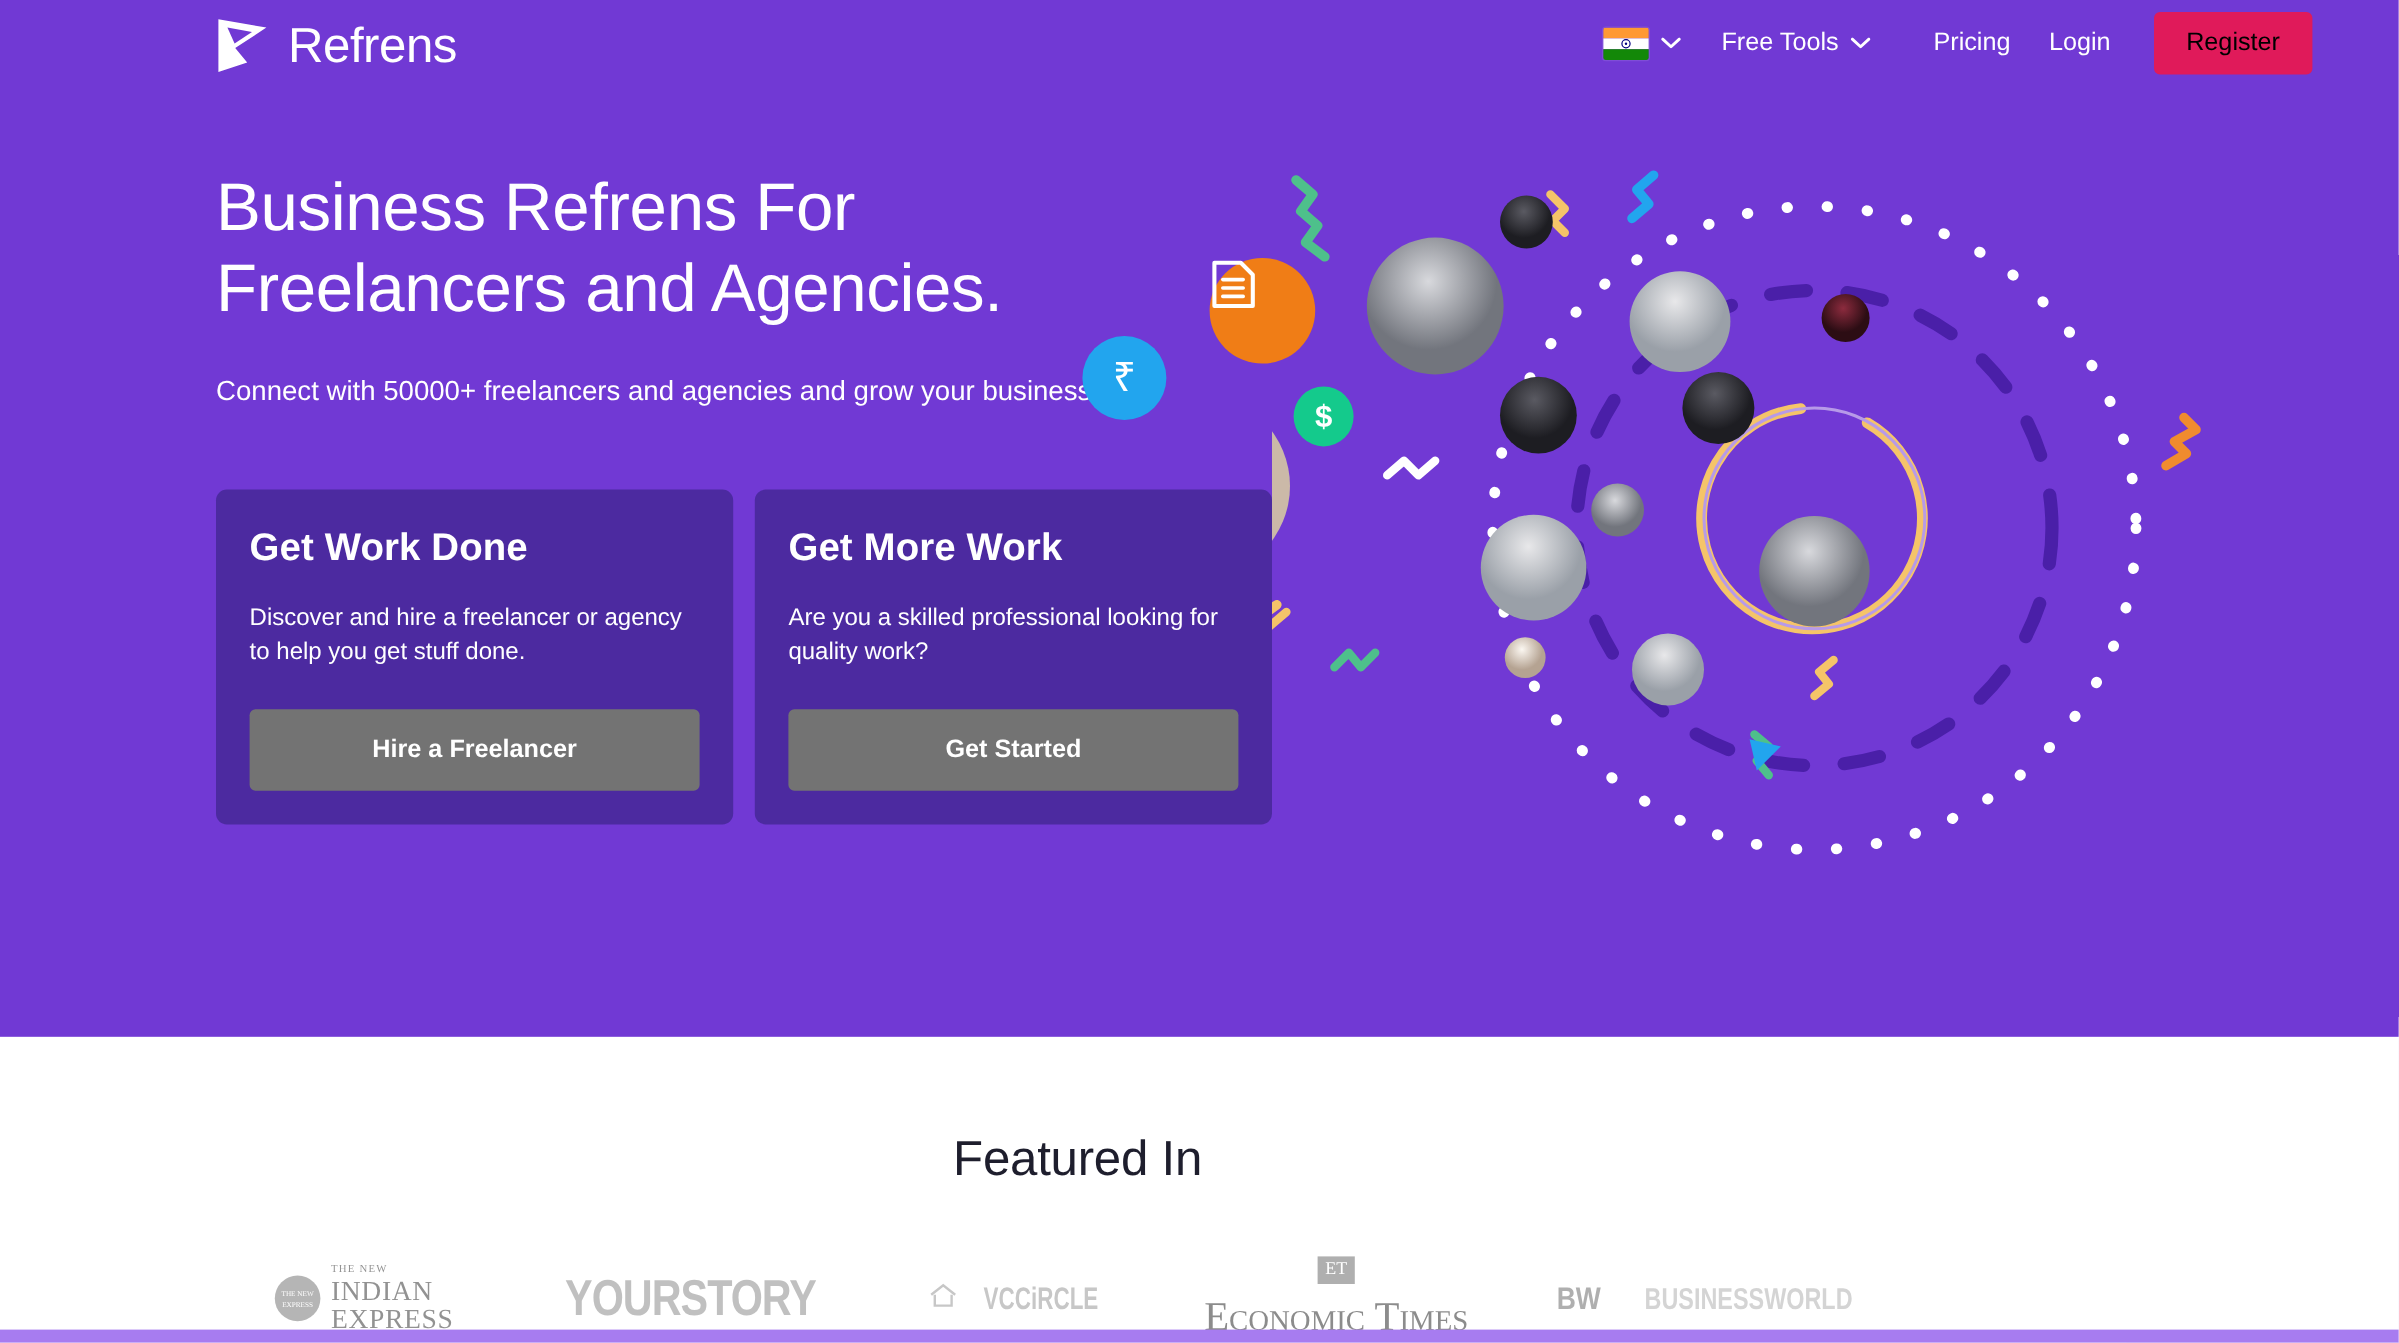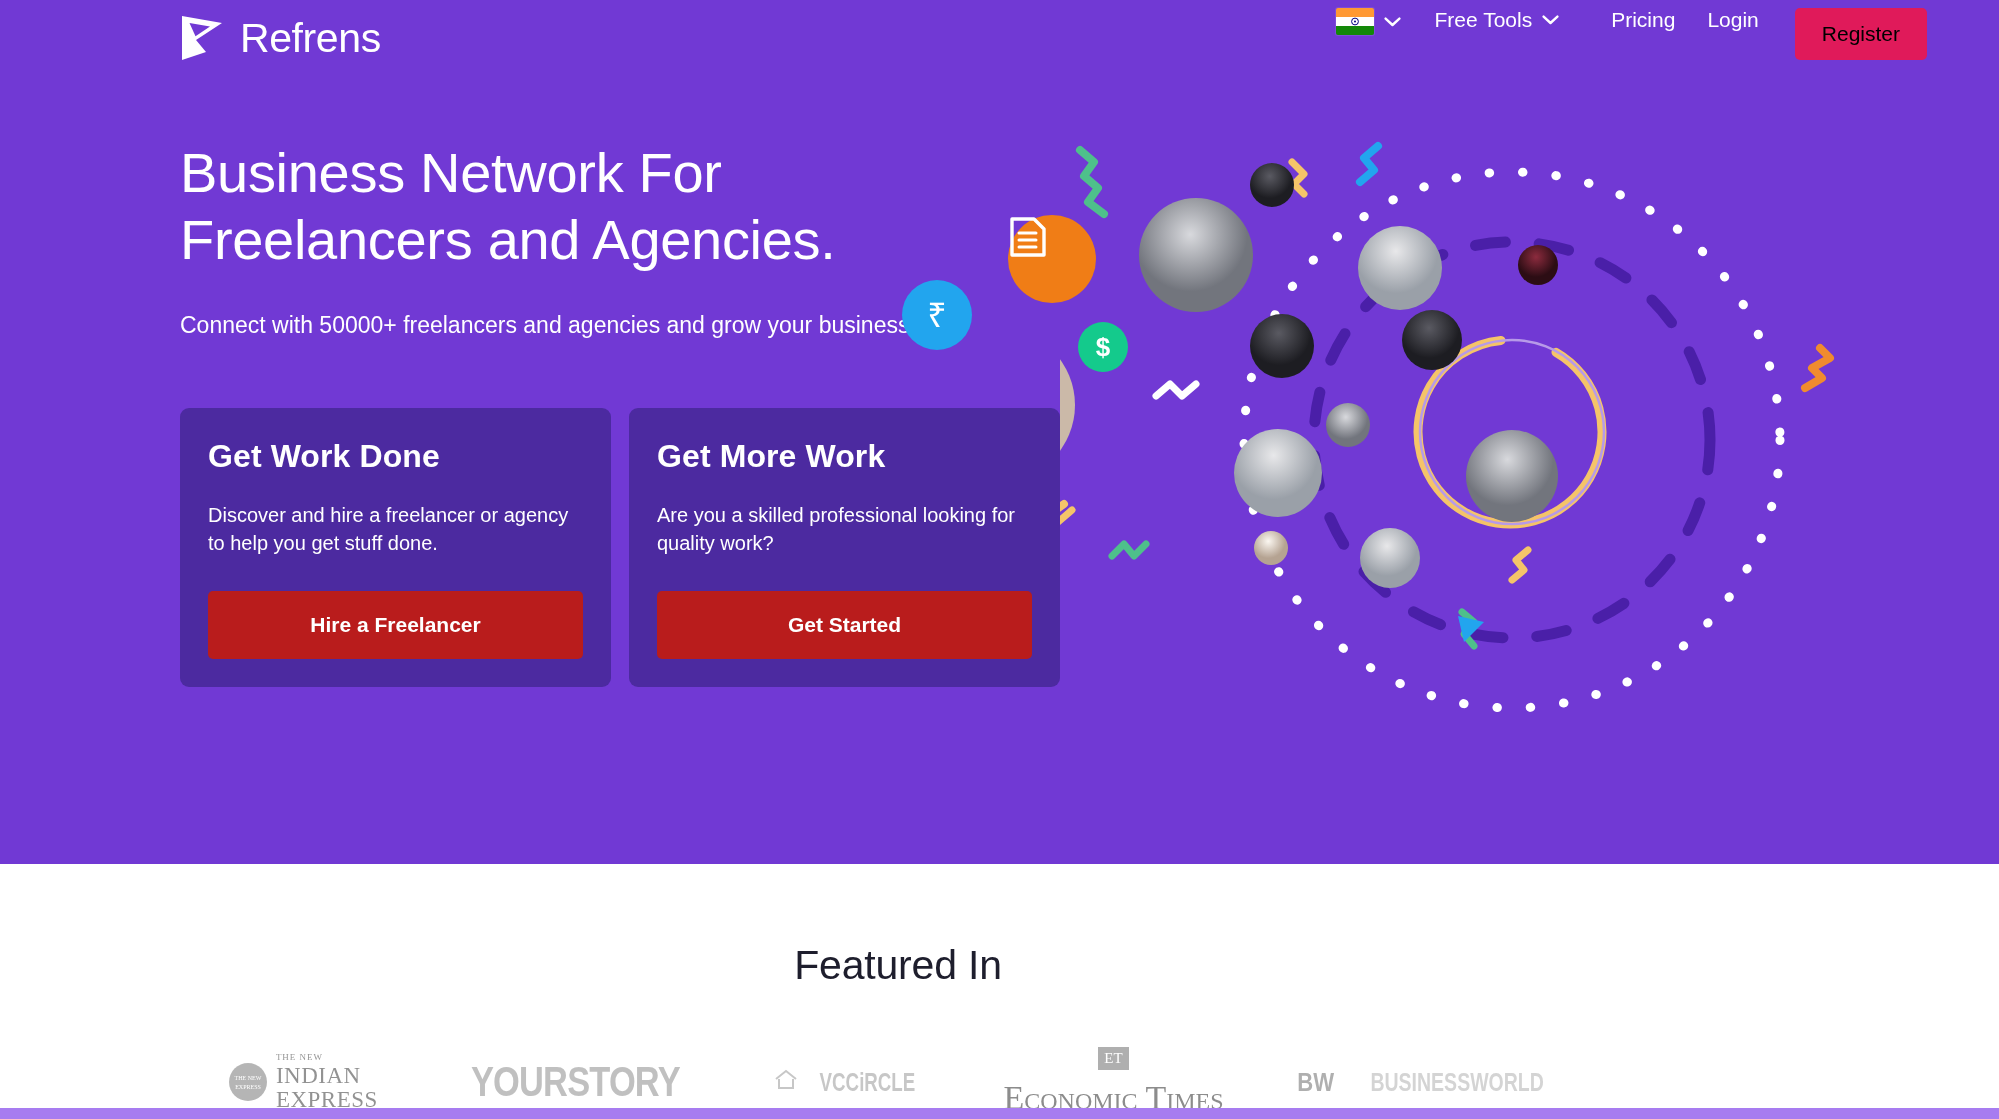--- a/index.html
+++ b/index.html
@@ -29,21 +29,21 @@
     position: absolute; left: 180px; top: 14px;
     display: flex; align-items: center; gap: 14px;
   }
   .brand-mark { width: 46px; height: 48px; display: block; }
   .brand-name {
     color: #ffffff; font-size: 41px; letter-spacing: -0.4px;
     font-weight: 400; line-height: 1;
   }
   .nav-right {
     position: absolute; right: 72px; top: 8px;
-    display: flex; align-items: flex-start; gap: 0;
+    display: flex; align-items: center; gap: 0;
     height: 56px;
   }
   .flag-wrap { display: flex; align-items: center; gap: 10px; margin-right: 34px; cursor: pointer; }
   .flag {
     width: 38px; height: 27px; display: block; border-radius: 2px;
     box-shadow: 0 0 0 1px rgba(255,255,255,0.10);
   }
   .chev { display: inline-block; width: 17px; height: 10px; }
   .chev svg { display: block; }
   .nav-link {
@@ -80,21 +80,21 @@
   .card-title {
     color: #ffffff; font-size: 32px; font-weight: bold;
     letter-spacing: 0.1px;
   }
   .card-text {
     color: #ffffff; font-size: 20px; line-height: 1.42;
     margin-top: 26px; font-weight: 400;
   }
   .card-btn {
     display: block; width: 100%;
-    background: #b91c1c; color: #ffffff;
+    background: #737373; color: #ffffff;
     font-size: 21px; font-weight: bold;
     border: none; border-radius: 5px;
     padding: 22px 10px; margin-top: 34px;
     cursor: pointer;
     font-family: "Liberation Sans", sans-serif;
   }
 
   
   .illus { position: absolute; left: 1060px; top: 140px; width: 900px; height: 600px; }
   .illus svg { display: block; position: absolute; left: 0; top: 0; }
@@ -177,21 +177,21 @@
         </div>
 
         <a class="nav-link nav-pricing">Pricing</a>
         <a class="nav-link nav-login">Login</a>
         <button class="register-btn">Register</button>
       </div>
     </nav>
 
     <div class="hero-left">
       <h1 class="headline">
-        <span>Business Network For</span><br>
+        <span>Business Refrens For</span><br>
         <span>Freelancers and Agencies.</span>
       </h1>
       <p class="subhead">Connect with 50000+ freelancers and agencies and grow your business.</p>
 
       <div class="cards">
         <div class="card">
           <div class="card-title">Get Work Done</div>
           <div class="card-text">Discover and hire a freelancer or agency to help you get stuff done.</div>
           <button class="card-btn">Hire a Freelancer</button>
         </div>

